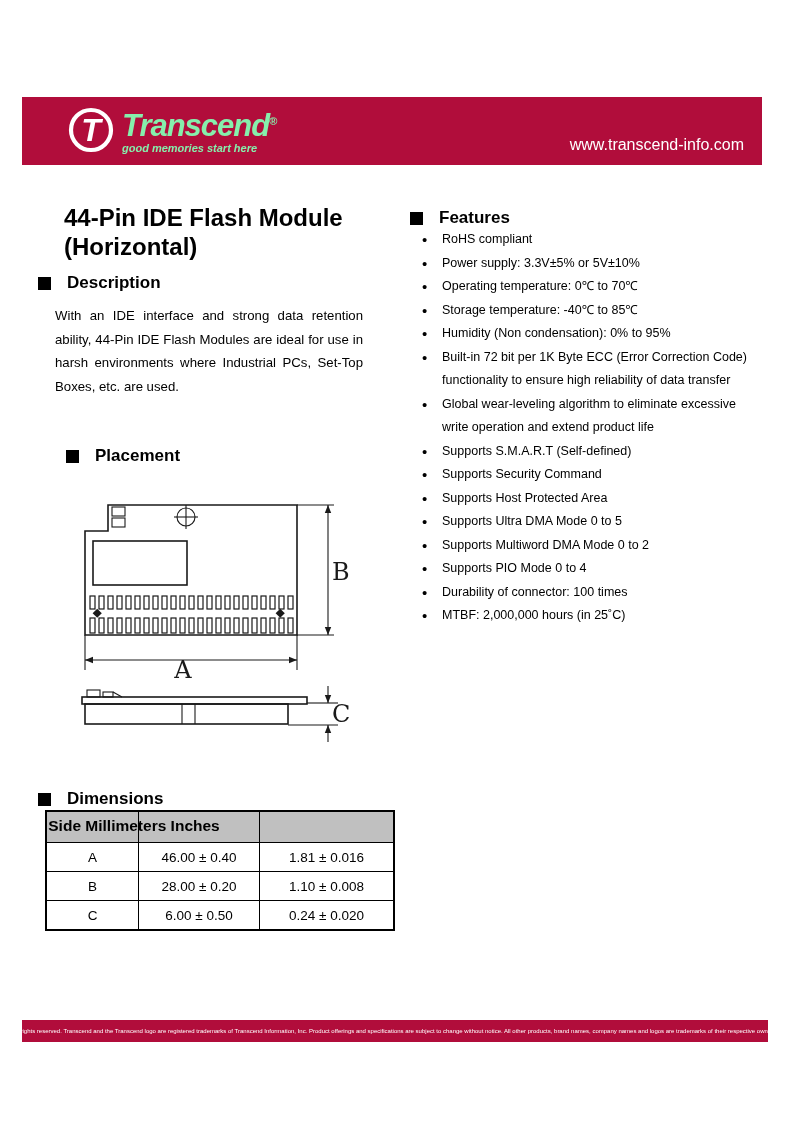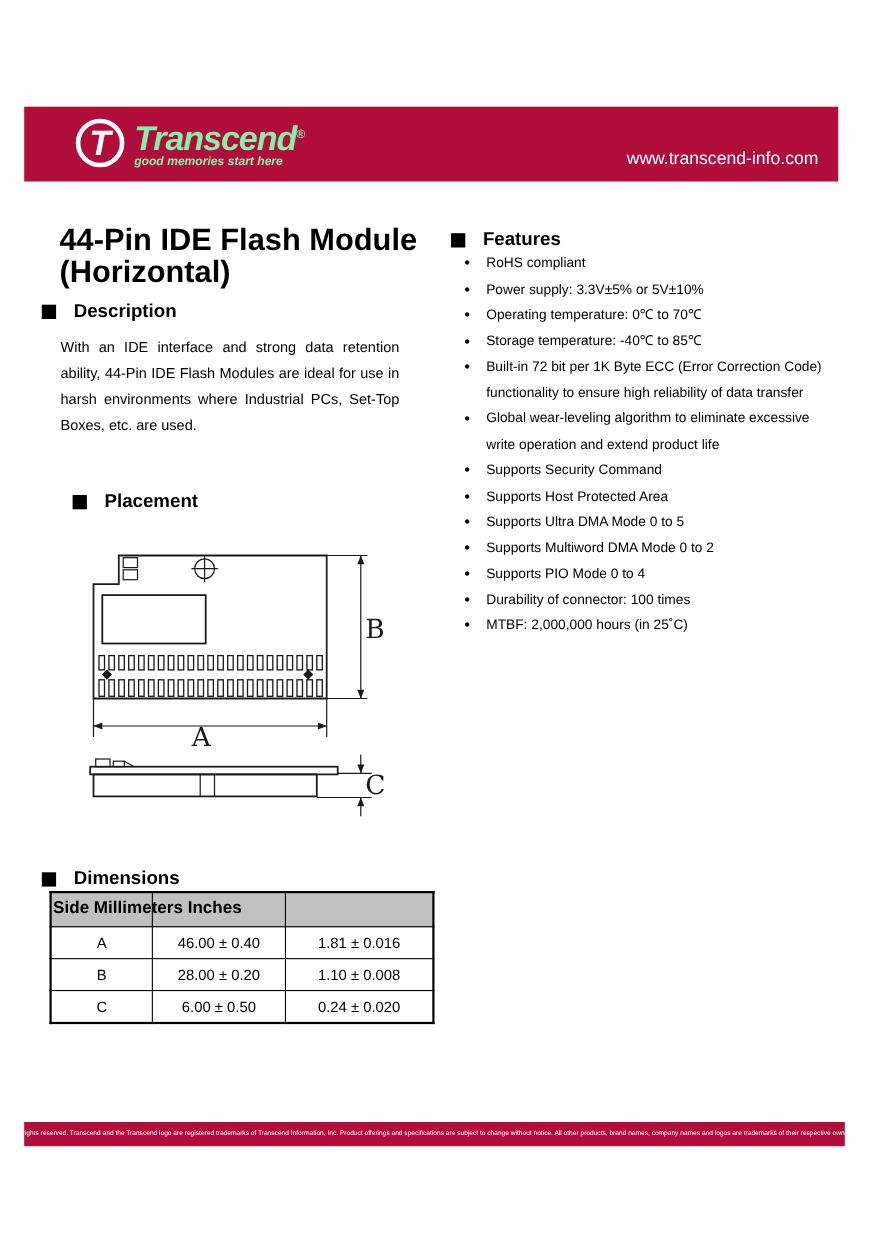--- a/index.html
+++ b/index.html
@@ -10,21 +10,21 @@
   .band { position:absolute; left:22px; top:97px; width:740px; height:68px; background:#B10D3B; }
   .logo-wrap { position:absolute; left:44px; top:8px; display:flex; align-items:center; }
   .logo-mark { width:50px; height:50px; }
   .wordmark { margin-left:6px; color:#86efac; }
   .wordmark .brand { font-size:31px; font-weight:bold; font-style:italic; letter-spacing:-1px; line-height:30px; }
   .wordmark .reg { font-size:11px; font-style:normal; vertical-align:super; }
   .wordmark .tagline { font-size:11px; font-weight:bold; font-style:italic; margin-top:0px; letter-spacing:0px; }
   .site-url { position:absolute; right:18px; bottom:11px; color:#fff; font-size:16px; }
 
   
-  .doc-title { position:absolute; left:54px; top:203px; font-size:28px; font-weight:bold; line-height:29px; letter-spacing:0px; }
+  .doc-title { position:absolute; left:64px; top:203px; font-size:24px; font-weight:bold; line-height:29px; letter-spacing:0px; }
 
   
   .sec-head { position:absolute; display:flex; align-items:center; }
   .sq { width:13px; height:13px; background:#000; display:inline-block; }
   .sec-label { font-size:17px; font-weight:bold; margin-left:16px; }
 
   
   .desc-body { position:absolute; left:55px; top:304px; width:308px; font-size:13.2px; line-height:23.5px; text-align:justify; }
 
   
@@ -81,24 +81,26 @@
 
   <div class="sec-head" style="left:410px; top:208px;">
     <span class="sq"></span>
     <span class="sec-label">Features</span>
   </div>
   <ul class="features-list">
     <li>RoHS compliant</li>
     <li>Power supply: 3.3V±5% or 5V±10%</li>
     <li>Operating temperature: 0℃ to 70℃</li>
     <li>Storage temperature: -40℃ to 85℃</li>
+    <li>Humidity (Non condensation): 0% to 95%</li>
     <li>Built-in 72 bit per 1K Byte ECC (Error Correction Code)
 functionality to ensure high reliability of data transfer</li>
     <li>Global wear-leveling algorithm to eliminate excessive
 write operation and extend product life</li>
+    <li>Supports S.M.A.R.T (Self-defined)</li>
     <li>Supports Security Command</li>
     <li>Supports Host Protected Area</li>
     <li>Supports Ultra DMA Mode 0 to 5</li>
     <li>Supports Multiword DMA Mode 0 to 2</li>
     <li>Supports PIO Mode 0 to 4</li>
     <li>Durability of connector: 100 times</li>
     <li>MTBF: 2,000,000 hours (in 25˚C)</li>
   </ul>
 
   <div class="sec-head" style="left:38px; top:273px;">

